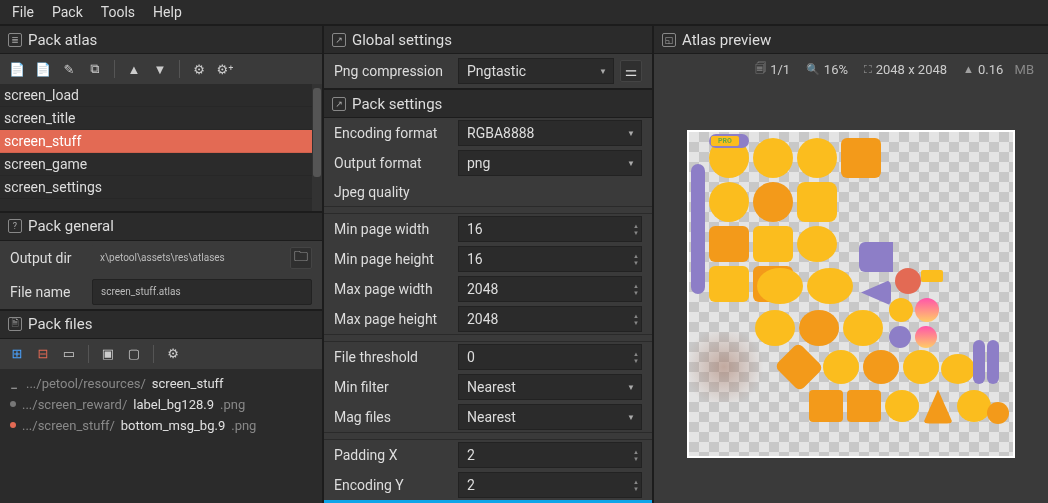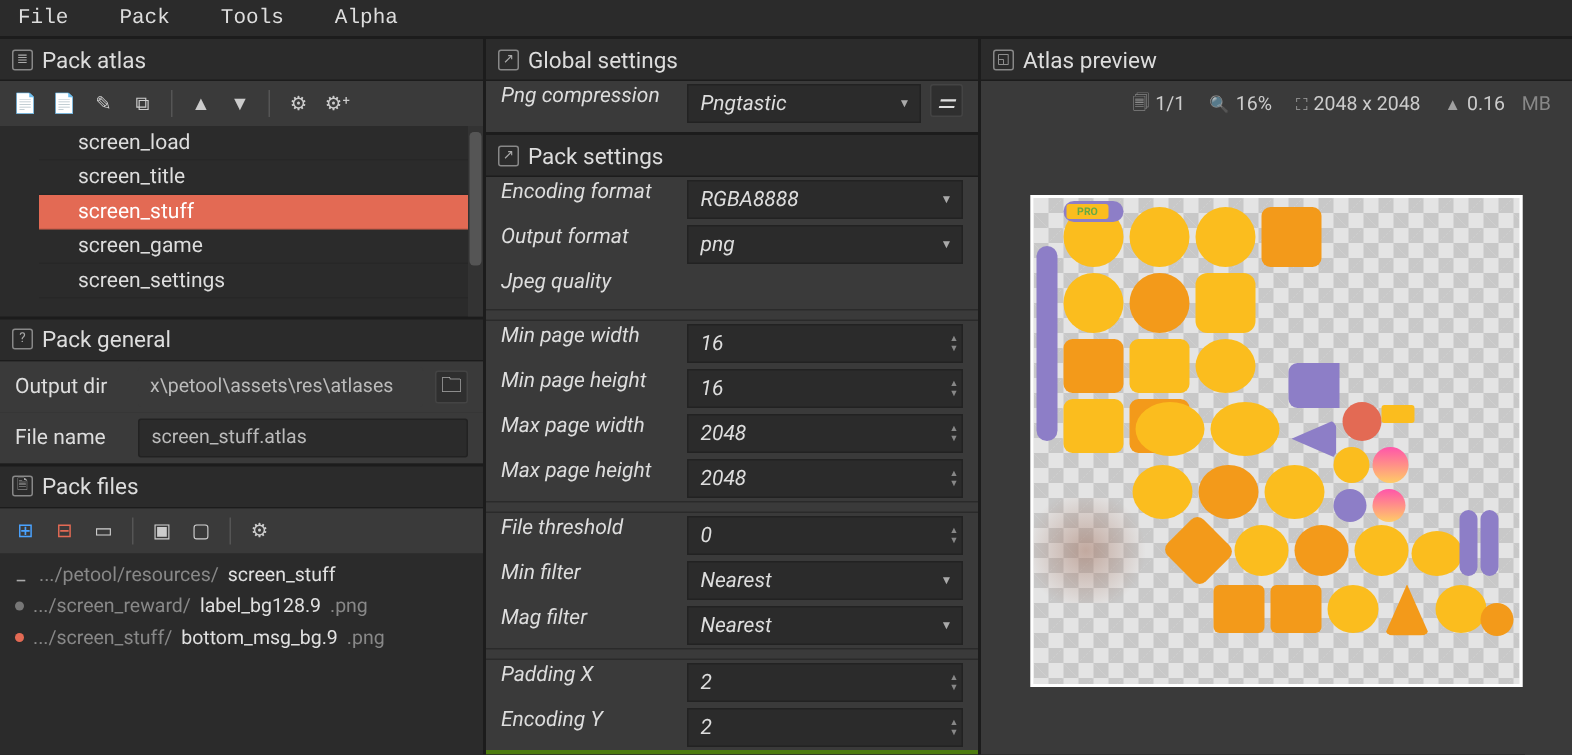--- a/index.html
+++ b/index.html
@@ -9,26 +9,25 @@
     background: #2b2b2b;
     color: #ddd;
     width: 1048px;
     height: 503px;
     overflow: hidden;
     display: flex;
     flex-direction: column;
   }
   .menubar {
     display: flex;
-    gap: 18px;
+    gap: 2px;
     padding: 2px 4px;
     background: #2b2b2b;
     height: 24px;
     align-items: center;
-    font-family: Liberation Mono, monospace;
   }
   .menubar span { padding: 2px 8px; cursor: pointer; }
   .main {
     display: flex;
     flex: 1;
     min-height: 0;
   }
   .col {
     display: flex;
     flex-direction: column;
@@ -71,27 +70,26 @@
     cursor: pointer;
     color: #ccc;
     font-size: 13px;
   }
   .tool-sep { width: 1px; height: 18px; background: #555; margin: 0 2px; }
   .pack-list {
     background: #2b2b2b;
     overflow: hidden;
   }
   .pack-item {
-    padding: 3px 26px;
+    padding: 3px 4px;
     border-bottom: 1px solid rgba(0,0,0,0.08);
     cursor: pointer;
     height: 23px;
     display: flex;
     align-items: center;
-    margin-left: 26px;
   }
   .pack-item.selected { background: #e36a54; color: #fff; }
   .scrollbar-v {
     width: 10px;
     background: #333;
     position: relative;
   }
   .scrollbar-thumb {
     position: absolute;
     left: 1px; right: 1px;
@@ -110,21 +108,21 @@
     gap: 8px;
   }
   .form-label { color: #ddd; }
   .input-box {
     flex: 1;
     background: #2b2b2b;
     border: 1px solid #222;
     border-radius: 2px;
     padding: 4px 8px;
     color: #bbb;
-    font-size: 13px;
+    font-size: 10px;
     height: 26px;
     display: flex;
     align-items: center;
   }
   .select-box {
     flex: 1;
     background: #2b2b2b;
     border: 1px solid #222;
     padding: 4px 8px;
     color: #ddd;
@@ -164,25 +162,24 @@
   }
   .file-dot { width: 6px; height: 6px; border-radius: 50%; background: #777; }
   .file-dot.red { background: #e36a54; }
   .file-dot.folder::before { content: "−"; color: #aaa; font-size: 14px; }
   .file-dot.folder { background: none; width: 10px; }
   .file-hi { color: #e0e0e0; }
   .file-dim { color: #888; }
 
   .setting-row {
     display: flex;
-    align-items: flex-start;
+    align-items: center;
     padding: 2px 10px;
     background: #3a3a3a;
     min-height: 28px;
-    font-style: italic;
   }
   .setting-row .form-label { width: 124px; }
   .setting-row .select-box, .setting-row .input-box { flex: 1; }
   .settings-divider { height: 8px; background: #3a3a3a; border-top: 1px solid #2a2a2a; border-bottom: 1px solid #2a2a2a; }
 
   .preview-status {
     display: flex;
     justify-content: flex-end;
     align-items: center;
     gap: 16px;
@@ -228,21 +225,21 @@
   .sp-brown { background: radial-gradient(circle, rgba(160,110,90,0.5), transparent 70%); }
   .stat-ico { font-size: 11px; opacity: 0.7; }
 </style>
 </head>
 <body>
 
 <div class="menubar">
   <span>File</span>
   <span>Pack</span>
   <span>Tools</span>
-  <span>Alpha</span>
+  <span>Help</span>
 </div>
 
 <div class="main">
 
   <div class="col col-left">
 
     <div class="panel-header">
       <span class="hdr-icon">≣</span>
       <span>Pack atlas</span>
     </div>
@@ -333,21 +330,21 @@
         <span>Pngtastic</span>
           <span class="select-arrow">▼</span>
       </div>
       <span class="icon-btn" style="margin-left:6px">⚌</span>
     </div>
 
     <div class="panel-header">
       <span class="hdr-icon">↗</span>
       <span>Pack settings</span>
     </div>
-    <div id="settings-rows" style="background:#4d7c0f;flex:1;overflow:hidden">
+    <div id="settings-rows" style="background:#0ea5e9;flex:1;overflow:hidden">
         <div class="setting-row">
           <span class="form-label">Encoding format</span>
           <div class="select-box">RGBA8888<span class="select-arrow">▼</span></div>
         </div>
         <div class="setting-row">
           <span class="form-label">Output format</span>
           <div class="select-box">png<span class="select-arrow">▼</span></div>
         </div>
         <div class="setting-row">
           <span class="form-label">Jpeg quality</span>
@@ -372,21 +369,21 @@
         <div class="settings-divider"></div>
         <div class="setting-row">
           <span class="form-label">File threshold</span>
           <div class="select-box">0<span class="stepper">▲<br>▼</span></div>
         </div>
         <div class="setting-row">
           <span class="form-label">Min filter</span>
           <div class="select-box">Nearest<span class="select-arrow">▼</span></div>
         </div>
         <div class="setting-row">
-          <span class="form-label">Mag filter</span>
+          <span class="form-label">Mag files</span>
           <div class="select-box">Nearest<span class="select-arrow">▼</span></div>
         </div>
         <div class="settings-divider"></div>
         <div class="setting-row">
           <span class="form-label">Padding X</span>
           <div class="select-box">2<span class="stepper">▲<br>▼</span></div>
         </div>
         <div class="setting-row">
           <span class="form-label">Encoding Y</span>
           <div class="select-box">2<span class="stepper">▲<br>▼</span></div>

